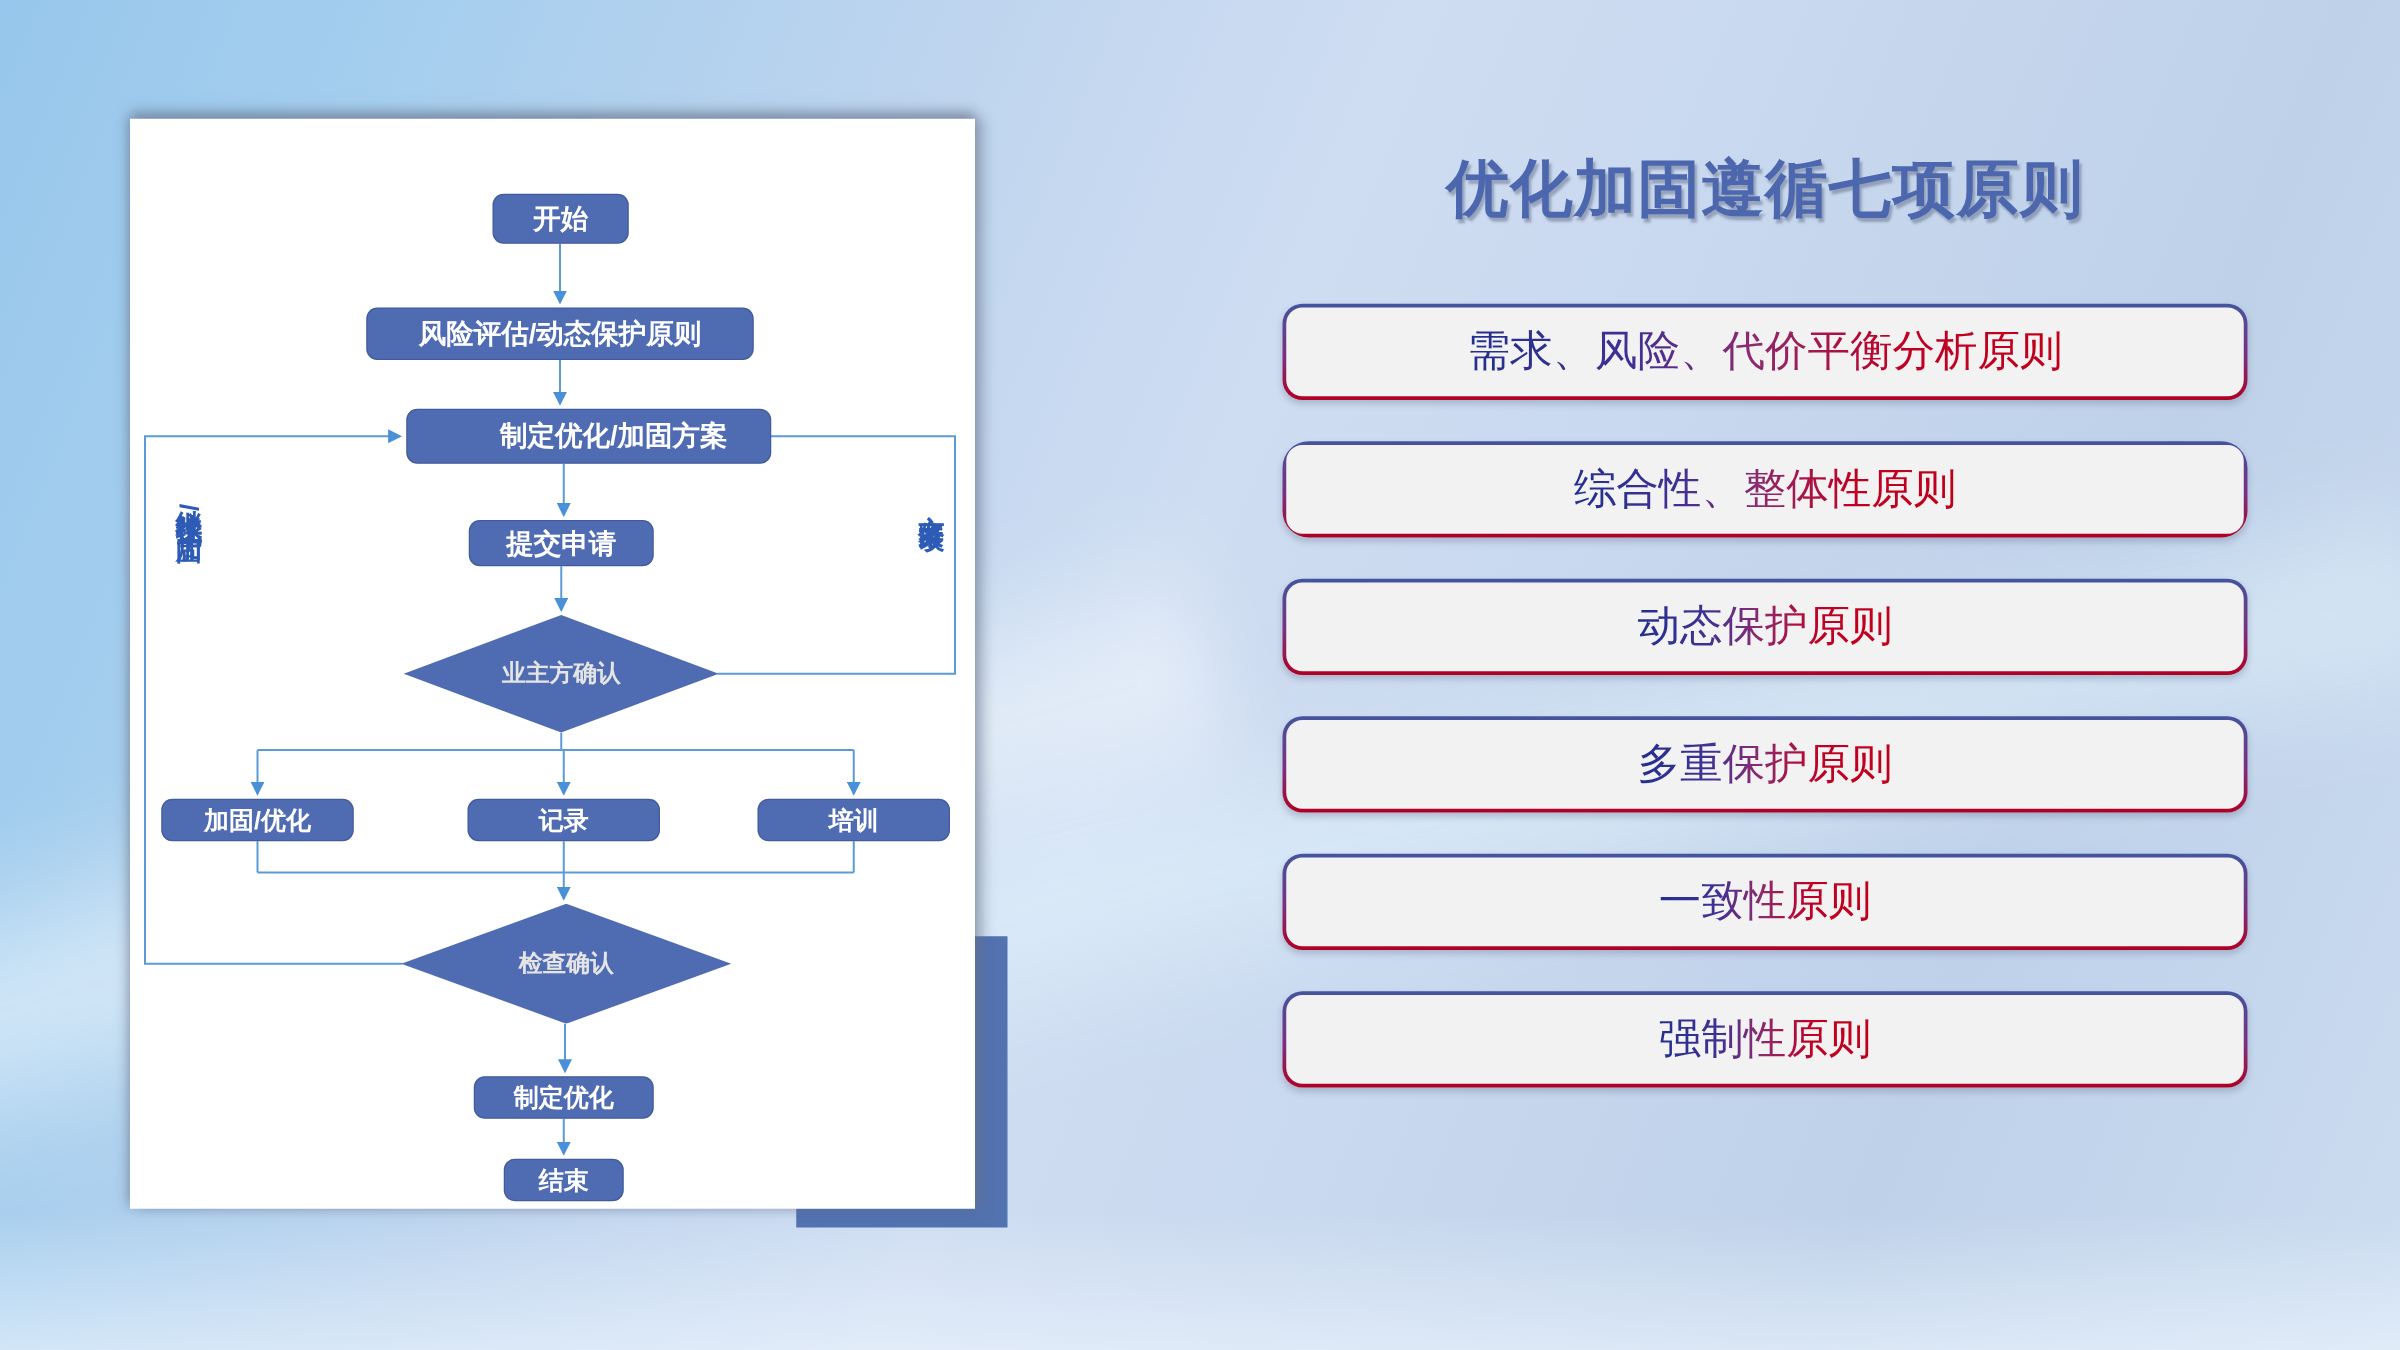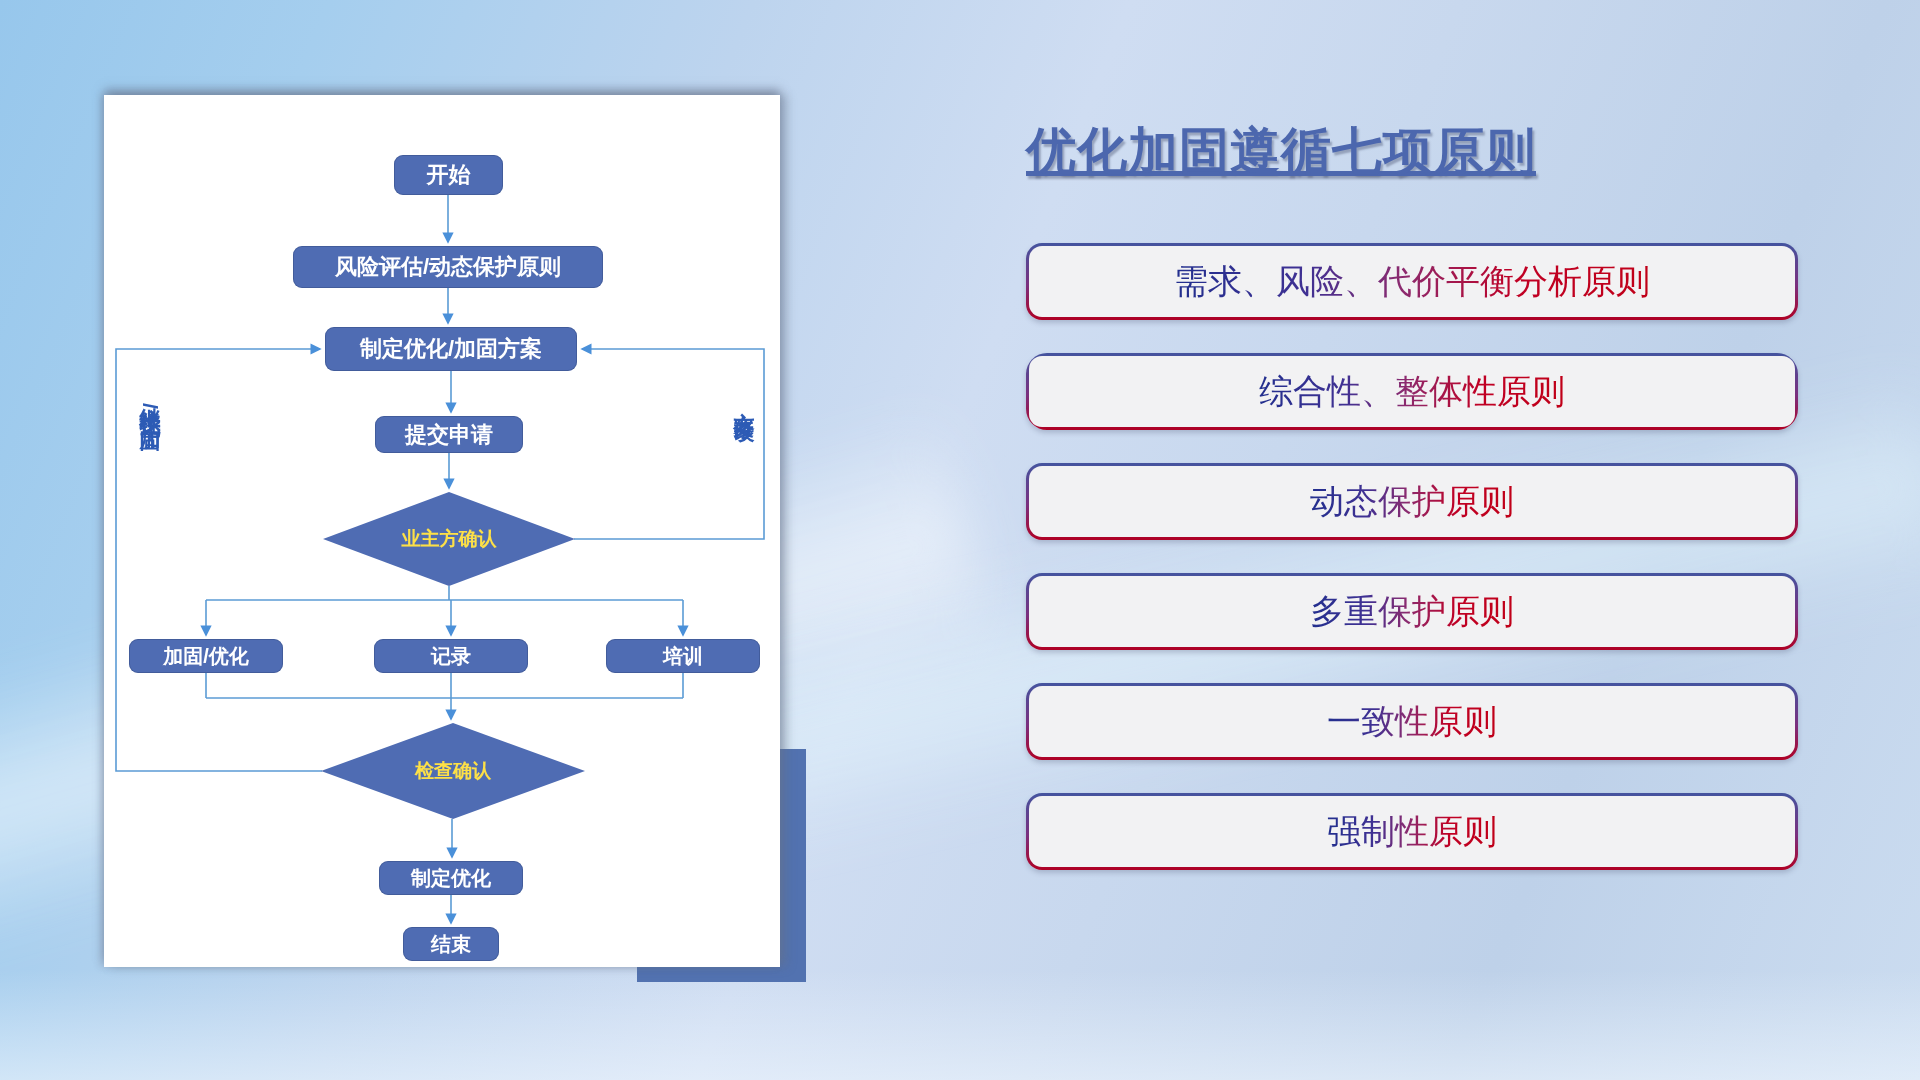--- a/index.html
+++ b/index.html
@@ -26,33 +26,32 @@
   .connectors { position:absolute; left:0; top:0; }
 
   .fnode {
     position:absolute; display:flex; align-items:center; justify-content:center;
     background:#4f6cb3; color:#ffffff; font-weight:bold; font-size:22px;
     border-radius:9px; box-shadow:inset 0 0 0 1px rgba(47,69,120,.4);
     white-space:nowrap;
   }
   .fdiamond {
     position:absolute; display:flex; align-items:center; justify-content:center;
-    background:#4f6cb3; color:#fde047; font-weight:bold; font-size:19px;
+    background:#4f6cb3; color:#e5e5e5; font-weight:bold; font-size:19px;
     clip-path:polygon(50% 0%, 100% 50%, 50% 100%, 0% 50%);
   }
   .vlabel {
     position:absolute; writing-mode:vertical-rl; text-orientation:mixed;
     color:#2d5bb5; font-weight:bold; font-size:21px; letter-spacing:3px; line-height:1;
   }
 
   .page-title {
-    position:absolute; left:1026px; top:118px; width:772px; 
+    position:absolute; left:1026px; top:118px; width:772px; text-align:center;
     font-size:50px; font-weight:bold; color:#4c67ae; letter-spacing:1px;
     text-shadow:2px 3px 2px rgba(73,84,115,.42);
-    text-decoration:underline;
   }
   .principle {
     position:absolute; left:1026px; width:772px; height:77px; box-sizing:border-box;
     padding:3px; border-radius:16px;
     background:linear-gradient(to bottom,#44549f 0%, #7b2f7e 55%, #b00023 100%);
     box-shadow:0 3px 5px rgba(90,100,130,.3);
   }
   .principle-inner {
     width:100%; height:100%; border-radius:13px; background:#f2f2f3;
     display:flex; align-items:center; justify-content:center;
@@ -101,21 +100,21 @@
           <polyline points="218,676 12,676 12,254 216,254" marker-end="url(#arr)"></polyline>
           <line x1="348" y1="724" x2="348" y2="762" marker-end="url(#arr)"></line>
           <line x1="347" y1="800" x2="347" y2="828" marker-end="url(#arr)"></line>
         </g>
       </svg>
 
       <div class="fnode" style="left:290px;top:60px;width:109px;height:40px;">开始</div>
 
       <div class="fnode" style="left:189px;top:151px;width:310px;height:42px;">风险评估/动态保护原则</div>
 
-      <div class="fnode" style="left:221px;top:232px;width:252px;height:44px;">制定优化/加固方案</div>
+      <div class="fnode" style="left:221px;top:232px;width:252px;height:44px;padding-left:40px;">制定优化/加固方案</div>
 
       <div class="fnode" style="left:271px;top:321px;width:148px;height:37px;">提交申请</div>
 
       <div class="fdiamond" style="left:219px;top:397px;width:252px;height:94px;">业主方确认</div>
 
       <div class="fnode" style="left:25px;top:544px;width:154px;height:34px;font-size:20px;">加固/优化</div>
 
       <div class="fnode" style="left:270px;top:544px;width:154px;height:34px;font-size:20px;">记录</div>
 
       <div class="fnode" style="left:502px;top:544px;width:154px;height:34px;font-size:20px;">培训</div>

